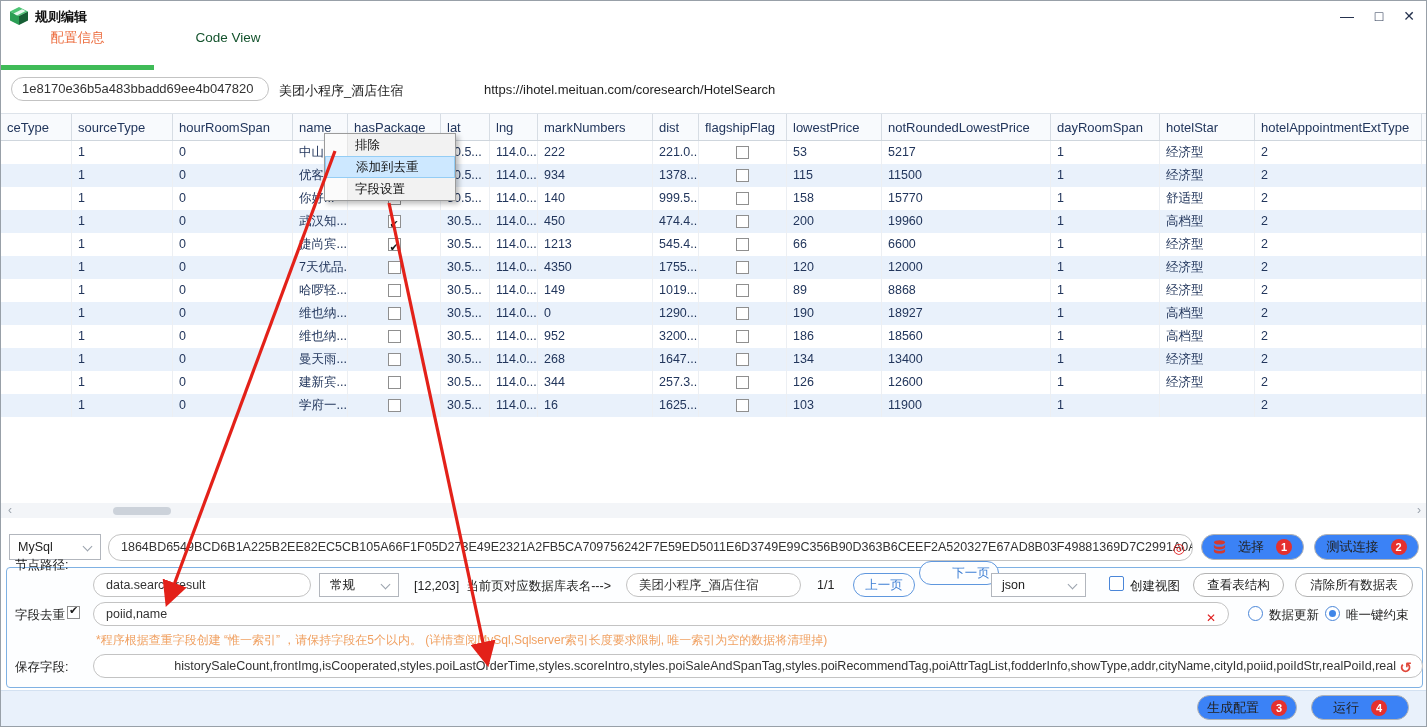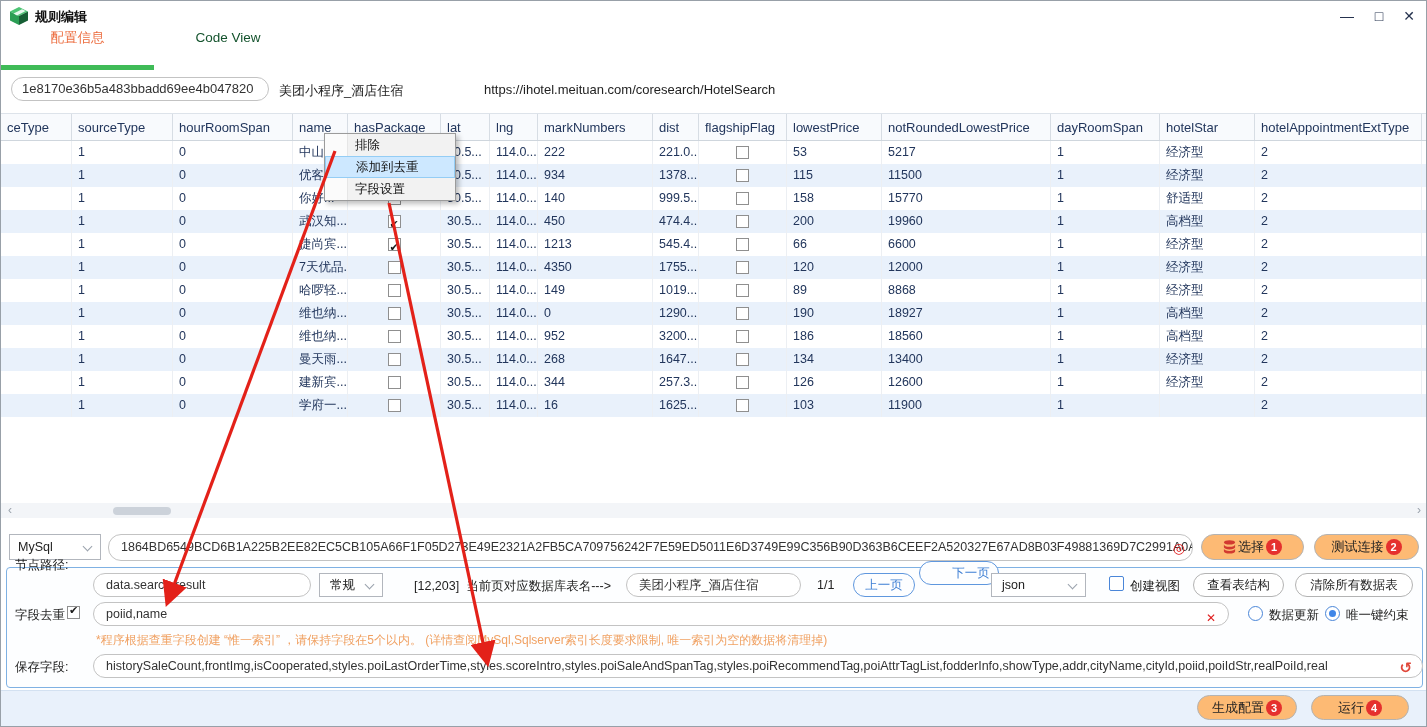--- a/index.html
+++ b/index.html
@@ -45,21 +45,21 @@
   
   .hscroll{position:absolute;left:0;top:502px;width:1427px;height:15px;background:#f3f5f8;}
   .hthumb{position:absolute;left:112px;top:4px;width:58px;height:8px;border-radius:4px;background:#ccd2da;}
   .harrow{position:absolute;top:0;width:14px;height:15px;color:#9aa2ac;font-size:12px;line-height:15px;text-align:center;}
 
   
   .select{position:absolute;height:26px;border:1px solid #b2b6bd;background:#fff;font-size:12.5px;color:#222;line-height:24px;padding-left:8px;}
   .chev{position:absolute;right:9px;top:8px;width:7px;height:7px;border-right:1.6px solid #9aa2ac;border-bottom:1.6px solid #9aa2ac;transform:rotate(45deg);}
   .conn-input{position:absolute;left:107px;top:533px;width:1085px;height:27px;border-radius:13px;line-height:25px;padding:0 28px 0 12px;font-size:12.5px;color:#333;overflow:hidden;white-space:nowrap;}
   .eye{position:absolute;right:7px;top:5px;color:#e02020;font-size:14px;font-weight:bold;line-height:16px;}
-  .rbtn{position:absolute;height:26px;border:1px solid #b3b3b3;border-radius:13px;background:#fdba74;display:flex;align-items:center;justify-content:center;gap:2px;font-size:13px;color:#222;}
+  .rbtn{position:absolute;height:26px;border:1px solid #b3b3b3;border-radius:13px;background:#3b82f6;display:flex;align-items:center;justify-content:center;gap:12px;font-size:13px;color:#222;}
   .badge{display:inline-block;width:16px;height:16px;border-radius:50%;background:#e5302e;color:#fff;font-size:11px;font-weight:bold;line-height:16px;text-align:center;}
 
   
   .panel{position:absolute;left:5px;top:566px;width:1417px;height:121px;border:1px solid #7fb1e3;border-radius:4px;background:#fdfeff;}
   .plabel{position:absolute;font-size:12.5px;color:#222;}
   .pinput{position:absolute;height:24px;border:1px solid #c3c3c3;border-radius:12px;background:#fff;line-height:22px;padding:0 12px;font-size:12.5px;color:#333;overflow:hidden;white-space:nowrap;}
   .pselect{position:absolute;height:24px;border:1px solid #b2b6bd;background:#fff;font-size:12.5px;color:#222;line-height:22px;padding-left:10px;}
   .bluebtn{position:absolute;height:24px;border:1px solid #5f97de;border-radius:12px;background:#fdfeff;color:#3e7fd4;font-size:12.5px;text-align:center;line-height:22px;}
   .graybtn{position:absolute;height:24px;border:1px solid #b3b3b3;border-radius:12px;background:#fff;color:#222;font-size:12.5px;text-align:center;line-height:22px;}
   .bluecb{position:absolute;width:15px;height:15px;border:1.5px solid #4a86d8;border-radius:2px;background:#fff;}
@@ -405,21 +405,21 @@
   </div>
   <div class="rbtn" style="left:1313px;top:533px;width:105px;">
     <span>测试连接</span>
     <span class="badge">2</span>
   </div>
 
   <div class="panel"></div>
 
   <div class="plabel" style="left:14px;top:556px;">节点路径:</div>
   <div class="pinput" style="left:92px;top:572px;width:218px;">data.search.result</div>
-  <div class="pselect" style="left:318px;top:572px;width:64px;">
+  <div class="pselect" style="left:318px;top:572px;width:80px;">
     <span>常规</span>
     <span class="chev" style="top:7px;"></span>
   </div>
   <div class="plabel" style="left:413px;top:577px;">
     <span>[12,203]</span>&nbsp;
     <span>当前页对应数据库表名---&gt;</span>
   </div>
   <div class="pinput" style="left:625px;top:572px;width:175px;">美团小程序_酒店住宿</div>
   <div class="plabel" style="left:816px;top:577px;">1/1</div>
   <div class="bluebtn" style="left:852px;top:572px;width:62px;">上一页</div>
@@ -440,21 +440,21 @@
     <span class="redx">✕</span>
   </div>
   <div class="radio" style="left:1247px;top:605px;"></div>
   <div class="plabel" style="left:1268px;top:606px;text-align:center;">数据更新</div>
   <div class="radio sel" style="left:1324px;top:605px;"></div>
   <div class="plabel" style="left:1345px;top:606px;">唯一键约束</div>
 
   <div class="warn">*程序根据查重字段创建 “惟一索引” ，请保持字段在5个以内。 (详情查阅MySql,Sqlserver索引长度要求限制, 唯一索引为空的数据将清理掉)</div>
 
   <div class="plabel" style="left:14px;top:658px;">保存字段:</div>
-  <div class="pinput" style="left:92px;top:653px;width:1330px;padding-right:26px;">
+  <div class="pinput" style="left:92px;top:653px;width:1330px;padding-right:26px;text-align:right;">
     <span>historySaleCount,frontImg,isCooperated,styles.poiLastOrderTime,styles.scoreIntro,styles.poiSaleAndSpanTag,styles.poiRecommendTag,poiAttrTagList,fodderInfo,showType,addr,cityName,cityId,poiid,poiIdStr,realPoiId,real</span>
     <span class="undo">↺</span>
   </div>
 
   <div class="footer"></div>
   <div class="rbtn" style="left:1196px;top:694px;width:100px;height:25px;">
     <span>生成配置</span>
     <span class="badge">3</span>
   </div>
   <div class="rbtn" style="left:1310px;top:694px;width:98px;height:25px;">

